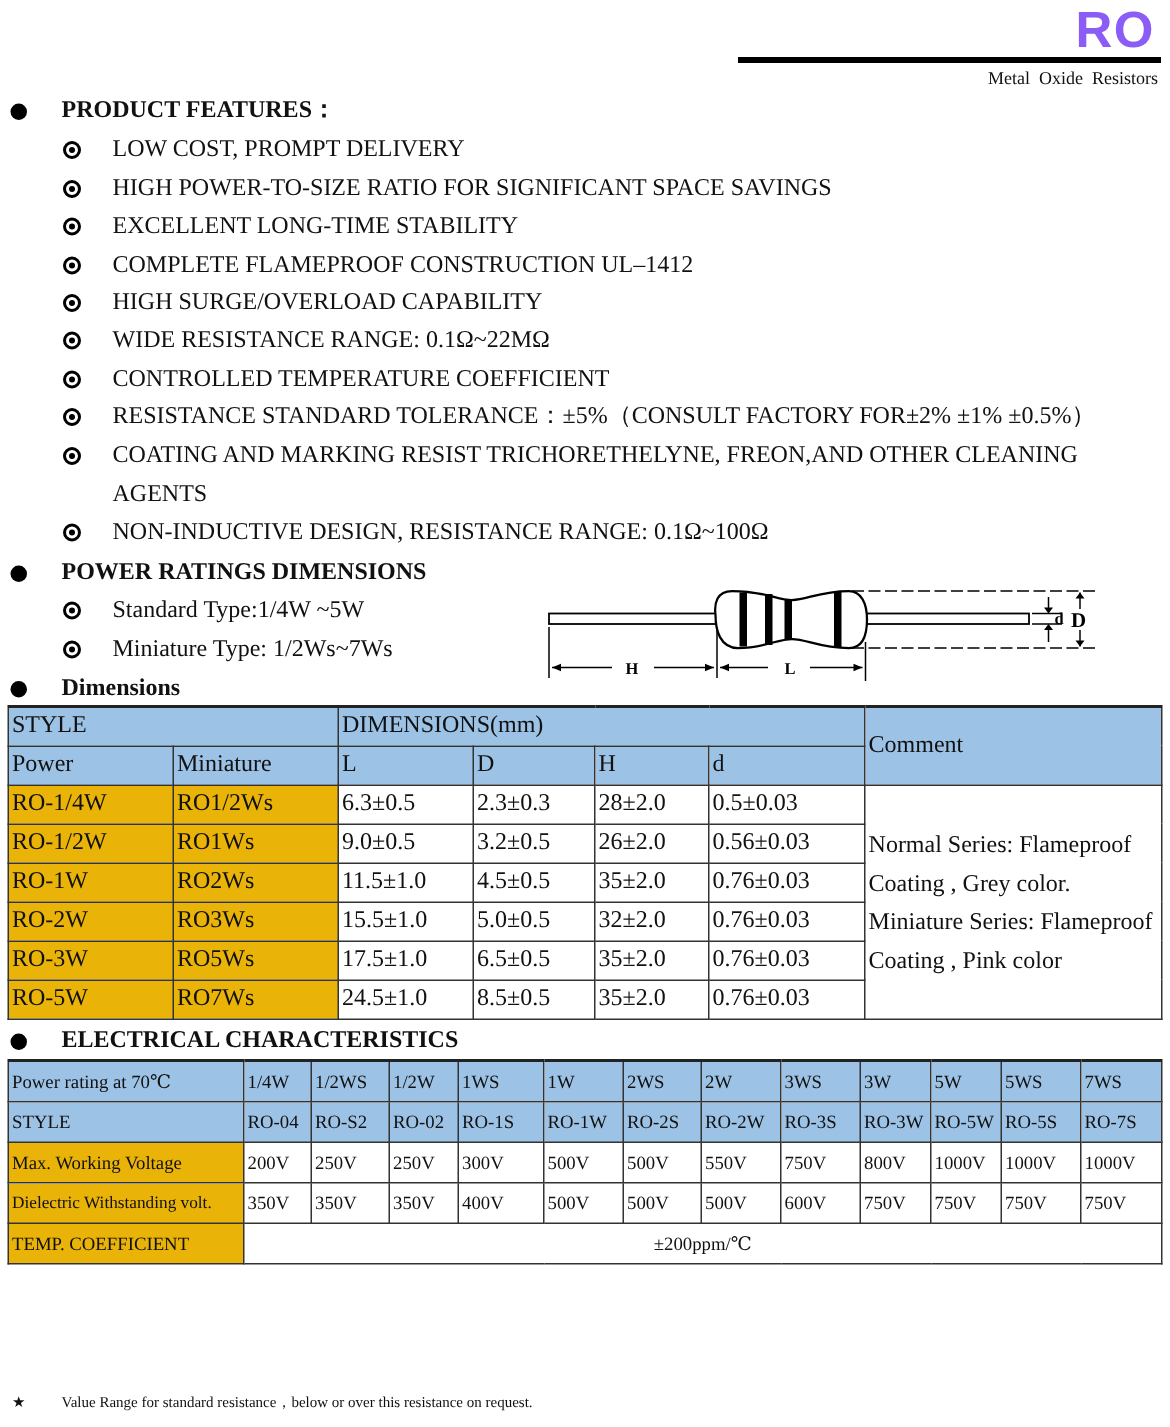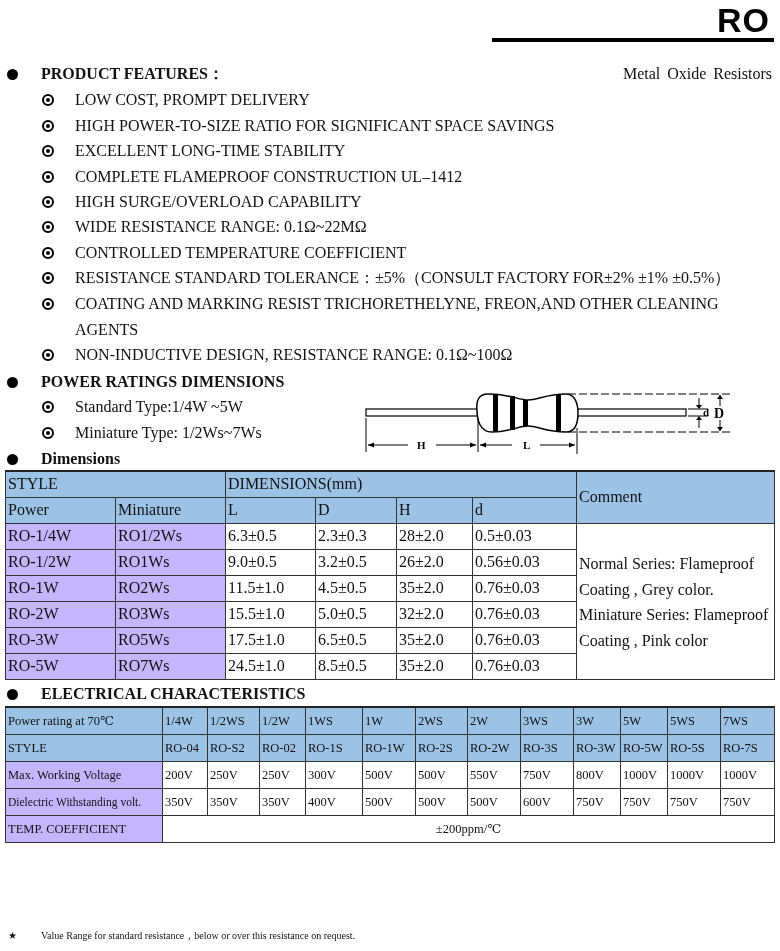--- a/index.html
+++ b/index.html
@@ -1,37 +1,37 @@
 <!DOCTYPE html>
 <html><head>
 <meta charset="utf-8">
 <style>
   * { box-sizing: border-box; margin: 0; padding: 0; }
   html, body { width: 780px; height: 951px; background: #ffffff; overflow: hidden; }
   body { position: relative; font-family: "Liberation Serif", "DejaVu Serif", serif; color: #111; }
 
-  .brand { position: absolute; right: 10px; top: 2px; font-family: "Liberation Sans", "DejaVu Sans", sans-serif; font-weight: bold; font-size: 34px; color: #000000; letter-spacing: 1px; line-height: 36px; }
+  .brand { position: absolute; right: 10px; top: 2px; font-family: "Liberation Sans", "DejaVu Sans", sans-serif; font-weight: bold; font-size: 34px; color: #8b5cf6; letter-spacing: 1px; line-height: 36px; }
   .brand-rule { position: absolute; left: 492px; top: 38px; width: 282px; height: 4px; background: #000; }
-  .brand-sub { position: absolute; right: 8px; top: 42px; font-size: 16px; word-spacing: 3px; line-height: 20px; margin-top: 22px; }
+  .brand-sub { position: absolute; right: 8px; top: 42px; font-size: 12px; word-spacing: 3px; line-height: 20px; }
 
   .bullet-line { position: absolute; left: 0; font-size: 16px; line-height: 20px; white-space: nowrap; }
   .dot { position: absolute; left: 7px; top: 5px; width: 11px; height: 11px; border-radius: 50%; background: #000; }
   .b-text { position: absolute; left: 41px; top: 0; font-weight: bold; }
   .sub-line { position: absolute; left: 0; font-size: 16px; line-height: 20px; white-space: nowrap; }
   .odot { position: absolute; left: 42px; top: 4px; width: 12px; height: 12px; border: 2px solid #000; border-radius: 50%; }
   .odot::after { content: ""; position: absolute; left: 2px; top: 2px; width: 4px; height: 4px; border-radius: 50%; background: #000; }
   .s-text { position: absolute; left: 75px; top: 0; }
 
   .diagram { position: absolute; left: 360px; top: 388px; width: 380px; height: 70px; }
 
   table { border-collapse: collapse; position: absolute; table-layout: fixed; }
   .dim-table { left: 5px; top: 470px; width: 769px; font-size: 16px; }
   .dim-table td { border: 1px solid #333; padding: 0 2px; height: 26px; line-height: 24px; white-space: nowrap; overflow: hidden; vertical-align: middle; }
   .hdr { background: #9cc2e5; }
-  .lite { background: #c4b5fd; }
+  .lite { background: #eab308; }
   .white { background: #ffffff; }
   .dim-table td.comment { white-space: normal; line-height: 25.5px; vertical-align: middle; padding-top: 2px; }
   .dim-table td.comment-hdr { vertical-align: middle; }
   .outer-top { border-top: 2px solid #222 !important; }
 
   .el-table { left: 5px; top: 706px; width: 769px; font-size: 12.5px; }
   .el-table td { border: 1px solid #333; padding: 0 2px; height: 27px; line-height: 26px; white-space: nowrap; overflow: hidden; }
   .el-table td.center { text-align: center; }
   .el-table td.label { font-size: 12.5px; margin-top: 44px; }
   .el-table td.label-small { font-size: 11.5px; }

